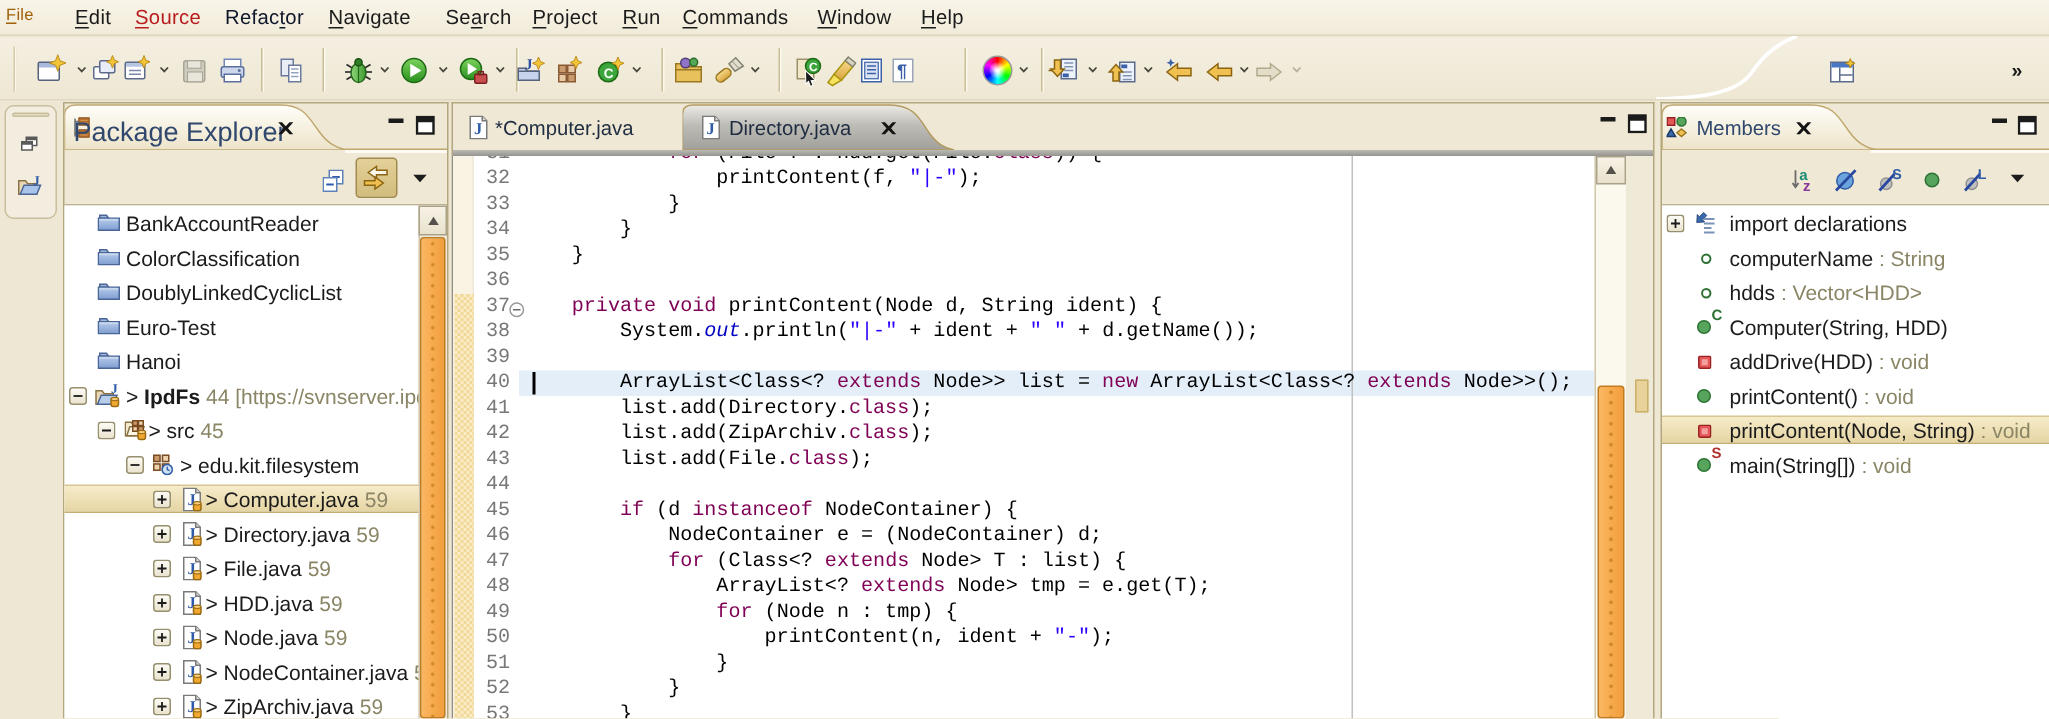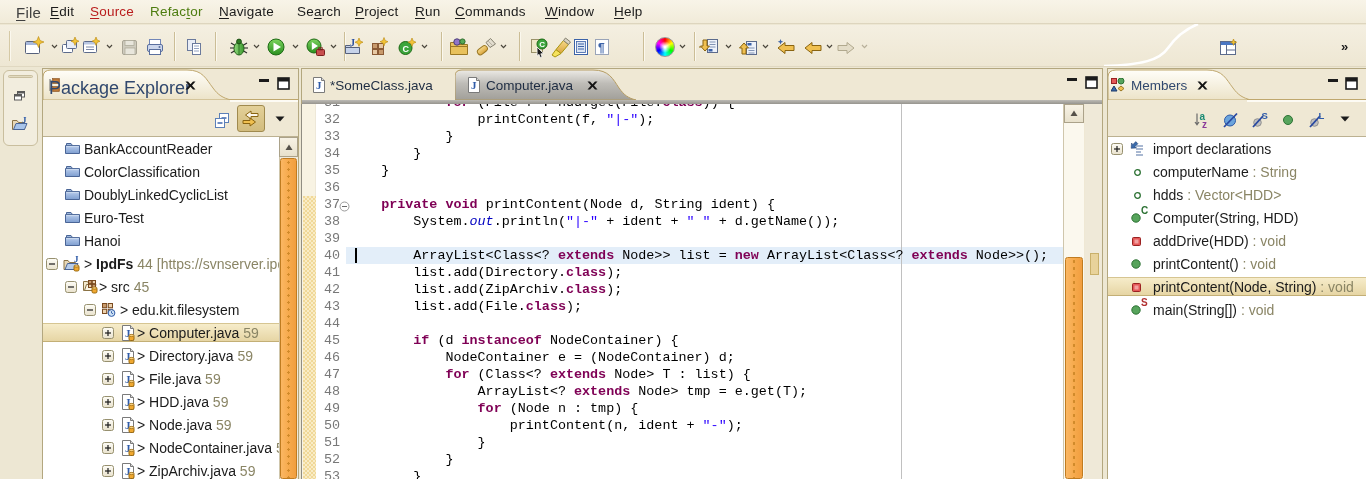--- a/index.html
+++ b/index.html
@@ -1,17 +1,17 @@
 <!DOCTYPE html>
 <html><head><meta charset="utf-8"><style>
 *{margin:0;padding:0;box-sizing:border-box}
 html,body{width:1366px;height:479px;overflow:hidden}
 body{font-family:"Liberation Sans",sans-serif;background:#ede7d3;position:relative}
 .mono{font-family:"Liberation Mono",monospace;font-size:13.4px;line-height:17px;white-space:pre}
-.kw{color:#7f0055;font-weight:bold}
+.kw{color:#7f0055;font-weight:normal}
 .str{color:#2a00ff}
 .sf{color:#0000c0;font-style:italic}
 .row{position:absolute;font-size:14px;color:#1b1b1b;white-space:nowrap}
 .gy{color:#8a8565}
 u{text-decoration-thickness:1px;text-underline-offset:2px}
 </style></head><body>
 <svg width="0" height="0" style="position:absolute">
     <defs>
       <linearGradient id="expg" x1="0" y1="0" x2="0" y2="1">
         <stop offset="0" stop-color="#fdfcf6"></stop>
@@ -42,24 +42,24 @@
         <stop offset="0.45" stop-color="#bebcb7"></stop>
         <stop offset="1" stop-color="#a19f99"></stop>
       </linearGradient>
       <radialGradient id="wheelg">
         <stop offset="0" stop-color="#fff"></stop>
         <stop offset="1" stop-color="#fff" stop-opacity="0"></stop>
       </radialGradient>
     </defs>
   </svg>
 <div style="position:absolute;left:0;top:0;width:1366px;height:24px;background:linear-gradient(#f8f4e8,#f1ebd9);border-bottom:1px solid #ddd5be"></div>
-<div style="position:absolute;left:16px;top:4px;font-size:15px;color:#404040;letter-spacing:0.2px"><u>F</u>ile</div>
+<div style="position:absolute;left:4px;top:4px;font-size:11px;color:#a16207;letter-spacing:0.2px"><u>F</u>ile</div>
 <div style="position:absolute;left:50px;top:4px;font-size:13.5px;color:#1b1b1b;letter-spacing:0.2px"><u>E</u>dit</div>
 <div style="position:absolute;left:90px;top:4px;font-size:13.5px;color:#b91c1c;letter-spacing:0.2px"><u>S</u>ource</div>
-<div style="position:absolute;left:150px;top:4px;font-size:13.5px;color:#4d7c0f;letter-spacing:0.2px">Refac<u>t</u>or</div>
+<div style="position:absolute;left:150px;top:4px;font-size:13.5px;color:#0f172a;letter-spacing:0.2px">Refac<u>t</u>or</div>
 <div style="position:absolute;left:219px;top:4px;font-size:13.5px;color:#1b1b1b;letter-spacing:0.2px"><u>N</u>avigate</div>
 <div style="position:absolute;left:297px;top:4px;font-size:13.5px;color:#1b1b1b;letter-spacing:0.2px">Se<u>a</u>rch</div>
 <div style="position:absolute;left:355px;top:4px;font-size:13.5px;color:#1b1b1b;letter-spacing:0.2px"><u>P</u>roject</div>
 <div style="position:absolute;left:415px;top:4px;font-size:13.5px;color:#1b1b1b;letter-spacing:0.2px"><u>R</u>un</div>
 <div style="position:absolute;left:455px;top:4px;font-size:13.5px;color:#1b1b1b;letter-spacing:0.2px"><u>C</u>ommands</div>
 <div style="position:absolute;left:545px;top:4px;font-size:13.5px;color:#1b1b1b;letter-spacing:0.2px"><u>W</u>indow</div>
 <div style="position:absolute;left:614px;top:4px;font-size:13.5px;color:#1b1b1b;letter-spacing:0.2px"><u>H</u>elp</div>
 <div style="position:absolute;left:0;top:25px;width:1366px;height:42px;background:linear-gradient(#f4efe1,#eee7d3);border-bottom:1px solid #e0d8c1"></div>
 <div style="position:absolute;left:9px;top:31px;width:2px;height:30px;background:#d5c9a5;border-right:1px solid #fbf8ee"></div>
 <div style="position:absolute;left:174px;top:32px;width:1px;height:29px;background:#cbbd96;box-shadow:1px 0 0 #fbf8ee"></div>
@@ -547,30 +547,30 @@
   </svg>
 <div style="position:absolute;left:43px;top:460px;width:236px;height:22px;overflow:hidden">
     <div class="row" style="left:94px;top:3px">&gt; ZipArchiv.java <span class="gy">59</span></div>
   </div>
 <div style="position:absolute;left:301px;top:68px;width:802px;height:411px;background:#efe8d4;border:1px solid #b3a77f;border-bottom:none"></div>
 <svg style="position:absolute;left:312px;top:77px" width="14" height="16" viewBox="0 0 14 16">
     <path d="M1.5 0.5 L9.5 0.5 L12.5 3.5 L12.5 15.5 L1.5 15.5 Z" fill="#fff" stroke="#7a7a7a"></path>
     <path d="M9.5 0.5 L9.5 3.5 L12.5 3.5" fill="#d8d8d8" stroke="#7a7a7a"></path>
     <text x="4" y="12" font-family="Liberation Serif" font-size="11" font-weight="bold" fill="#2f5ba8">J</text>
   </svg>
-<div style="position:absolute;left:330px;top:78px;font-size:13.5px;color:#1e2c42">*SomeClass.java</div>
+<div style="position:absolute;left:330px;top:78px;font-size:13.5px;color:#1e2c42">*Computer.java</div>
 <svg style="position:absolute;left:455px;top:69px" width="185" height="31" viewBox="0 0 185 31">
     <path d="M0 31 L0 7 Q0 1 7 1 L138 1 C154 1 158 10 164 19 C169 26 173 29 181 31 Z" fill="url(#etabg)" stroke="#b59c62"></path>
   </svg>
 <svg style="position:absolute;left:467px;top:77px" width="14" height="16" viewBox="0 0 14 16">
     <path d="M1.5 0.5 L9.5 0.5 L12.5 3.5 L12.5 15.5 L1.5 15.5 Z" fill="#fff" stroke="#7a7a7a"></path>
     <path d="M9.5 0.5 L9.5 3.5 L12.5 3.5" fill="#d8d8d8" stroke="#7a7a7a"></path>
     <text x="4" y="12" font-family="Liberation Serif" font-size="11" font-weight="bold" fill="#2f5ba8">J</text>
   </svg>
-<div style="position:absolute;left:486px;top:78px;font-size:13.5px;color:#1e2c42">Computer.java</div>
+<div style="position:absolute;left:486px;top:78px;font-size:13.5px;color:#1e2c42">Directory.java</div>
 <svg style="position:absolute;left:587px;top:81px" width="11" height="10" viewBox="0 0 11 10">
     <path d="M0.5 0.5 L3 0.5 L5.5 3.2 L8 0.5 L10.5 0.5 L7 4.5 L10.5 8.5 L8 8.5 L5.5 5.8 L3 8.5 L0.5 8.5 L4 4.5 Z" fill="#141414"></path>
   </svg>
 <svg style="position:absolute;left:1066px;top:76px" width="13" height="13" viewBox="0 0 13 13">
     <rect x="1" y="2" width="10" height="3" fill="#1b1b1b"></rect>
   </svg>
 <svg style="position:absolute;left:1085px;top:76px" width="13" height="13" viewBox="0 0 13 13">
     <rect x="1" y="1" width="11" height="11" fill="#fff" stroke="#1b1b1b" stroke-width="1.6"></rect>
     <rect x="1" y="1" width="11" height="3.5" fill="#1b1b1b"></rect>
   </svg>

